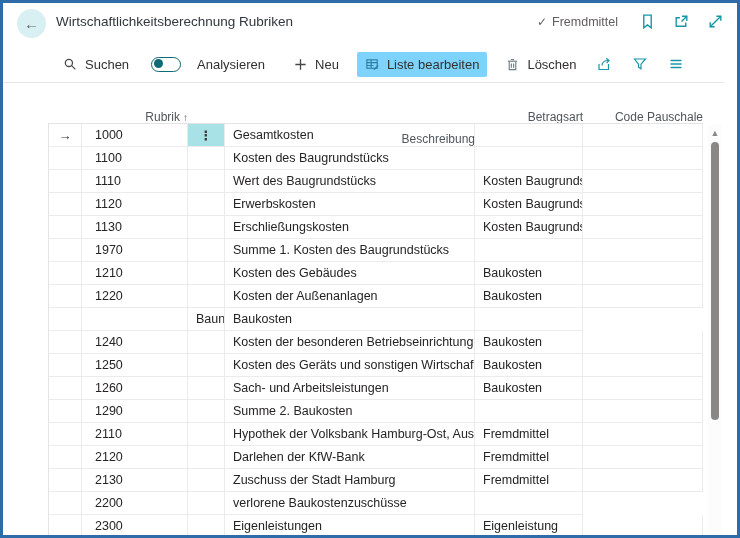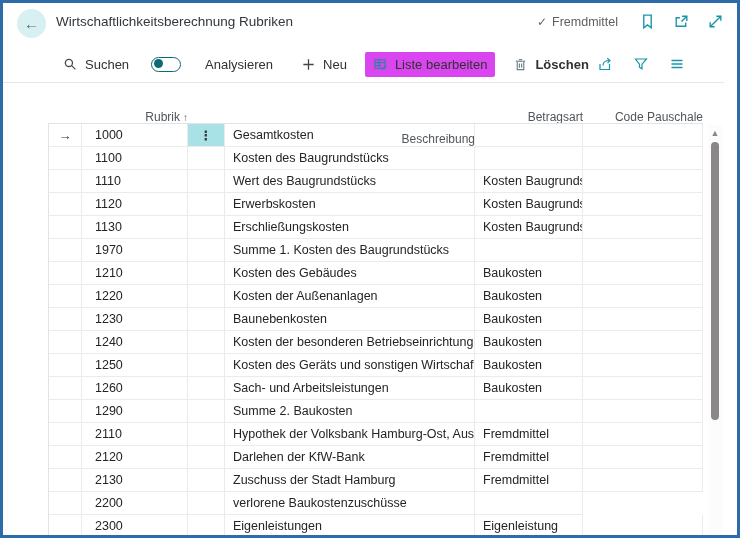--- a/index.html
+++ b/index.html
@@ -18,22 +18,22 @@
   .saved .chk { color:#605e5c; font-size:12px; }
   .tb-icons { position:absolute; right:16px; top:13px; display:flex; gap:17px; color:#1796a8; }
   .tb-icons svg { width:17px; height:17px; display:block; cursor:pointer; }
 
   
   .actionbar { position:absolute; top:46px; left:0; width:724px; height:37px; background:#fff;
                border-bottom:1px solid #e6e6e6; display:flex; align-items:center; padding-left:55px; }
   .act { display:flex; align-items:center; gap:7px; font-size:13px; color:#323130; cursor:pointer;
          padding:5px 8px; border-radius:2px; white-space:nowrap; }
   .act svg { width:15px; height:15px; display:block; }
-  .act.active { background:#d946ef; }
-  .toggle-wrap { display:flex; align-items:center; gap:24px; margin:0 8px 0 14px; cursor:pointer; }
+  .act.active { background:#7dd3fc; }
+  .toggle-wrap { display:flex; align-items:center; gap:16px; margin:0 8px 0 14px; cursor:pointer; }
   .toggle { width:30px; height:15px; border:1.5px solid #0e6a74; border-radius:8px; position:relative; background:#fff; }
   .toggle .knob { position:absolute; left:2px; top:1.5px; width:9px; height:9px; border-radius:50%; background:#0e6a74; }
   .toggle-label { font-size:13px; color:#323130; }
   .spacer { flex:1; }
   .act-right { display:flex; gap:20px; margin-right:40px; color:#1796a8; }
   .act-right svg { width:16px; height:16px; display:block; cursor:pointer; }
 
   
   .col-headers { position:absolute; top:95px; left:48px; width:655px; height:28px;
                  display:grid; grid-template-columns:34px 106px 37px 250px 108px 120px;
@@ -111,21 +111,21 @@
       <span>Neu</span>
     </div>
     <div class="act active" style="margin-left:10px;">
       <svg viewBox="0 0 16 16" fill="none" stroke="#2f7fa5" stroke-width="1.2">
           <rect x="2" y="3" width="11" height="9"></rect>
           <path d="M2 6h11M2 9h7M6.5 3v9"></path>
           <path d="M9.5 12.5l4-4 1 1-4 4-1.3.3z" fill="#2f7fa5" stroke="none"></path>
         </svg>
       <span>Liste bearbeiten</span>
     </div>
-    <div class="act" style="margin-left:10px;font-weight:bold;">
+    <div class="act" style="margin-left:10px;">
       <svg viewBox="0 0 16 16" fill="none" stroke="#6b7d84" stroke-width="1.2">
           <path d="M4.5 5v8.5h7V5"></path>
           <path d="M3 4.5h10"></path>
           <path d="M6.3 2.8h3.4"></path>
           <path d="M6.8 7v4.5M9.2 7v4.5"></path>
         </svg>
       <span>Löschen</span>
     </div>
     <div class="spacer"></div>
     <div class="act-right">
@@ -212,21 +212,20 @@
       <div class="trow">
         <div class="tc selcol"></div>
         <div class="tc rubrik">1220</div>
         <div class="tc mini"></div>
         <div class="tc">Kosten der Außenanlagen</div>
         <div class="tc">Baukosten</div>
         <div class="tc"></div>
       </div>
       <div class="trow">
         <div class="tc selcol"></div>
-        <div class="tc rubrik">1230</div>
         <div class="tc mini"></div>
         <div class="tc">Baunebenkosten</div>
         <div class="tc">Baukosten</div>
         <div class="tc"></div>
       </div>
       <div class="trow">
         <div class="tc selcol"></div>
         <div class="tc rubrik">1240</div>
         <div class="tc mini"></div>
         <div class="tc">Kosten der besonderen Betriebseinrichtungen</div>

